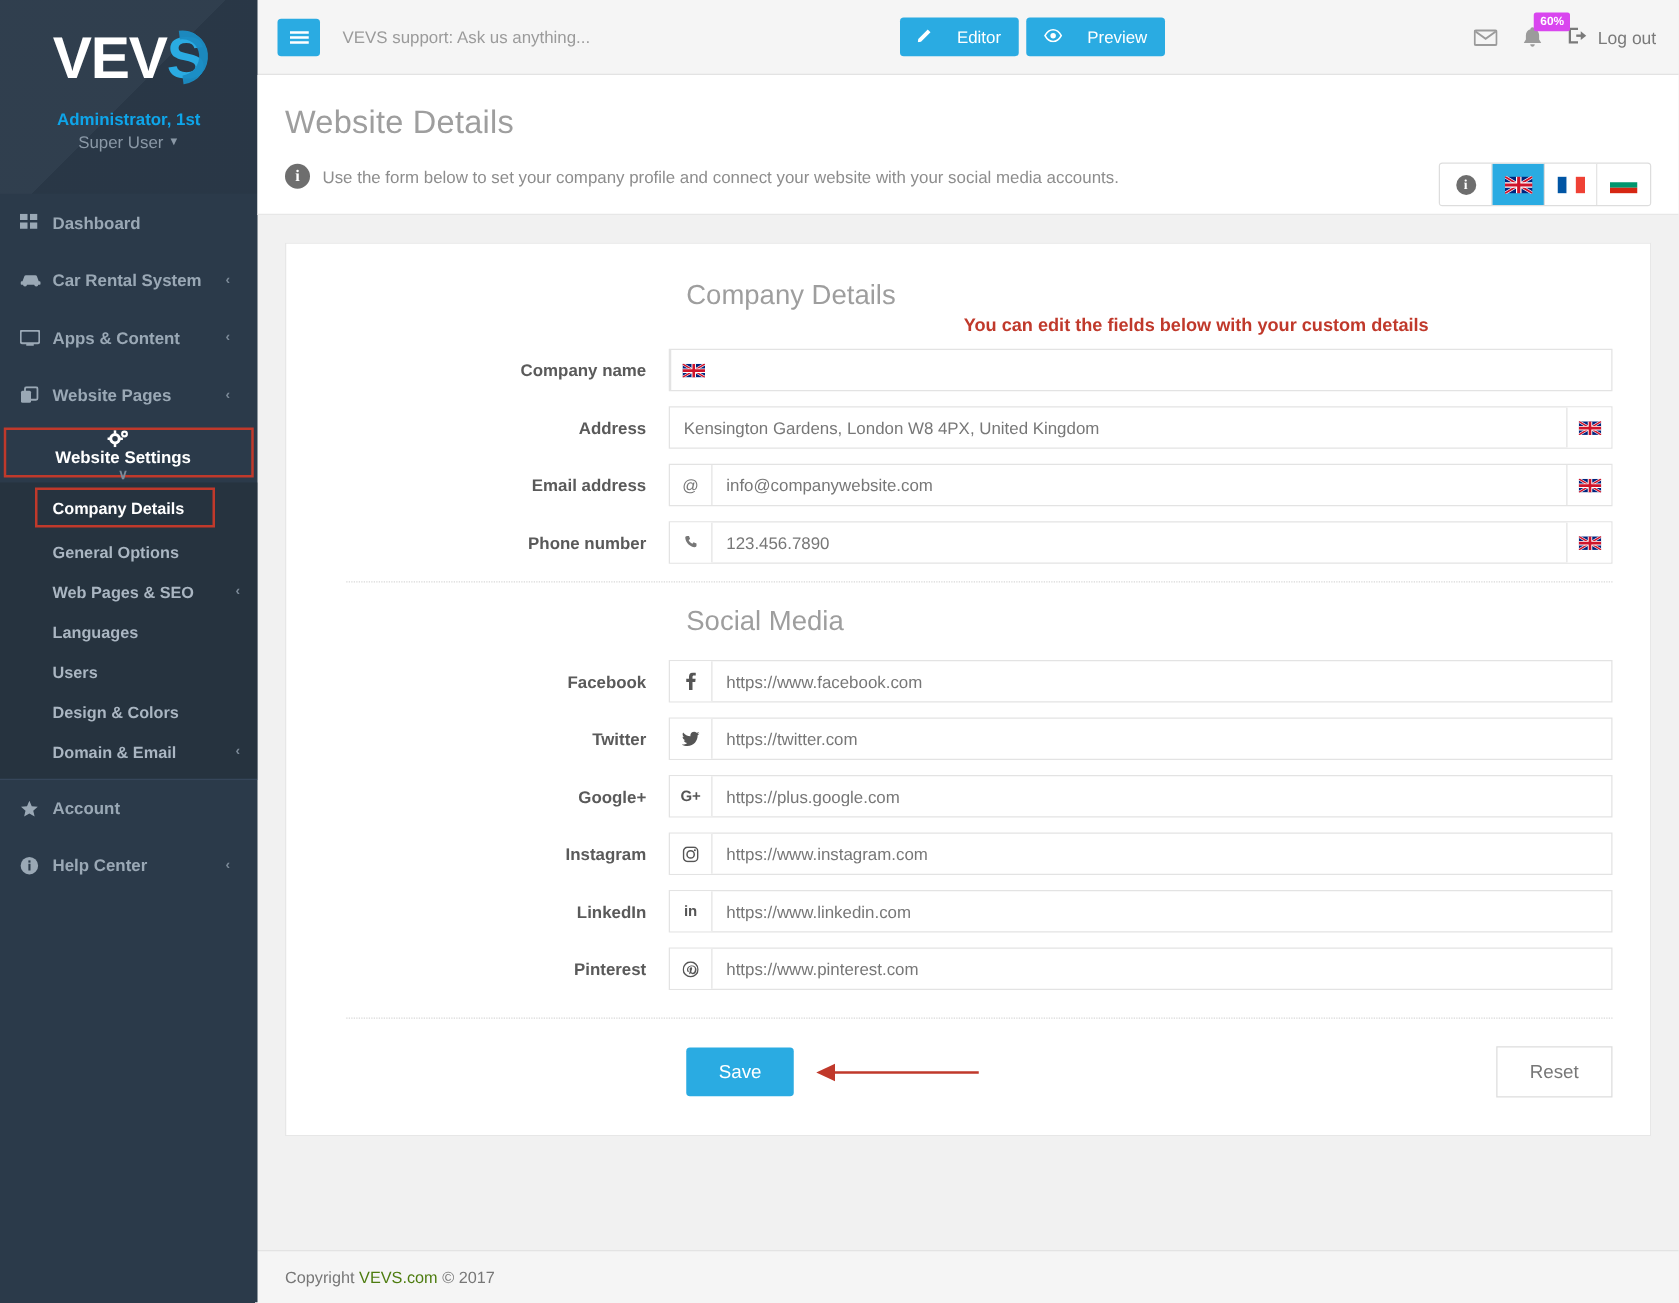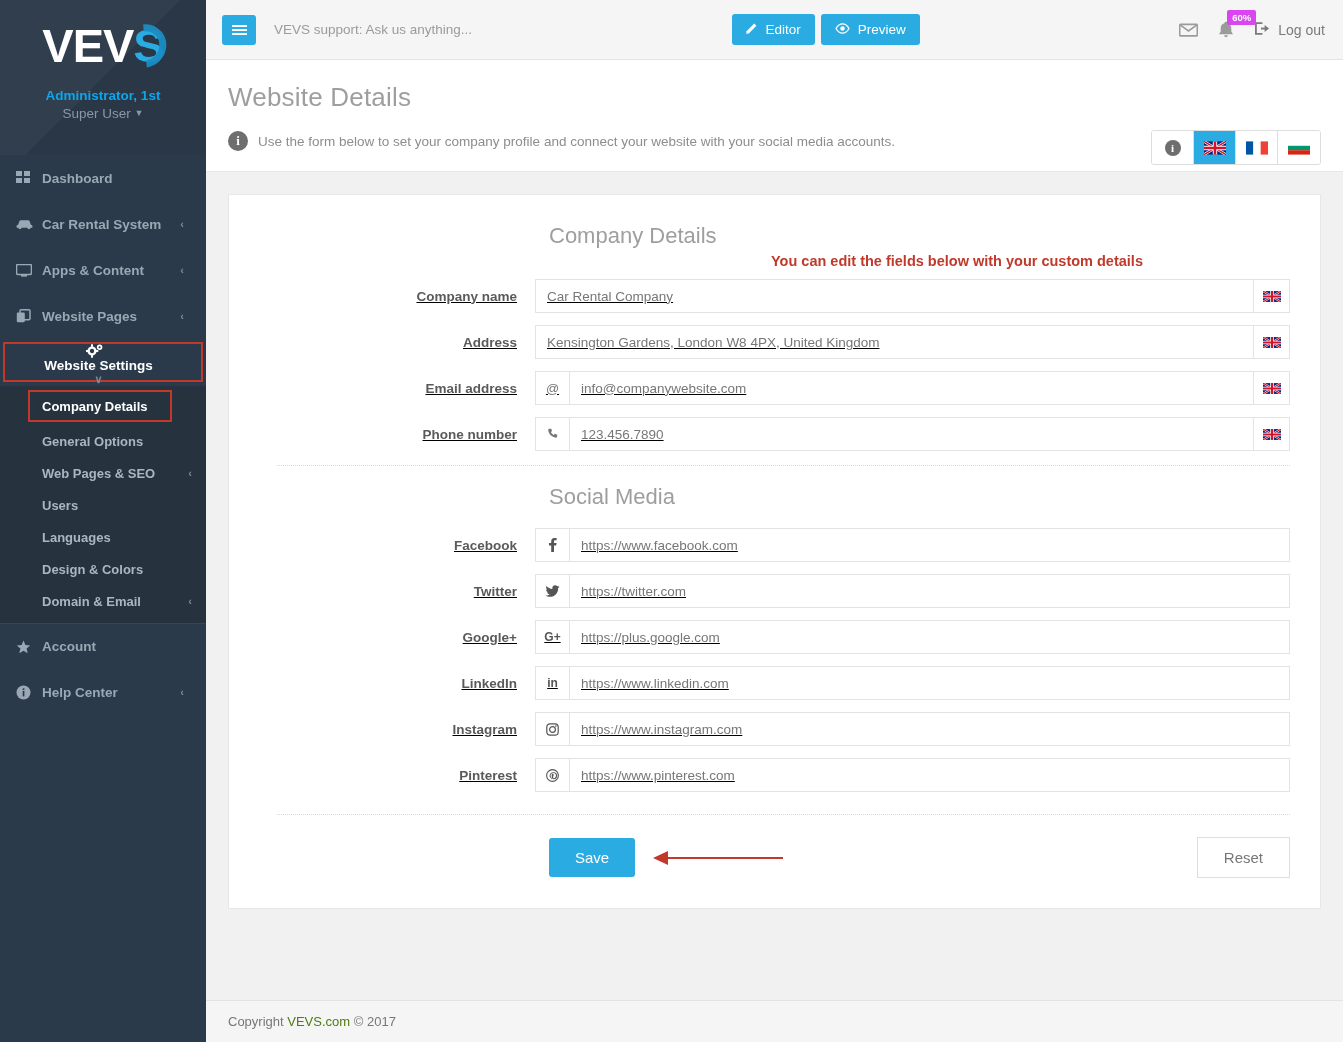--- a/index.html
+++ b/index.html
@@ -85,21 +85,21 @@
   .burger {
     width: 34px; height: 30px; background: #2aabe2; border-radius: 3px;
     display: flex; align-items: center; justify-content: center; cursor: pointer;
   }
   .burger span { display:block; width:15px; height:2px; background:#fff; margin:2px 0; }
   .support-text { color: #9b9b9b; font-size: 13.5px; margin-left: 18px; }
   .top-mid { margin-left: auto; display: flex; gap: 6px; }
   .btn-blue {
     background: #2aabe2; color: #fff; border: none; border-radius: 3px;
     font-size: 13.5px; padding: 8px 14px; cursor: pointer;
-    font-family: "Liberation Sans", sans-serif; display:flex; align-items:center; gap:8px;
+    font-family: "Liberation Sans", sans-serif; display:flex; align-items:center; gap:20px;
   }
   .top-right { margin-left: auto; display: flex; align-items: center; gap: 20px; }
   .ic-grey { color: #9b9b9b; display:inline-flex; cursor:pointer; }
   .bell-wrap { position: relative; display:inline-flex; }
   .badge {
     position: absolute; left: 9px; top: -11px;
     background: #d946ef; color: #fff; font-size: 9.5px; font-weight: bold;
     padding: 2px 5px; border-radius: 2px; line-height: 11px;
   }
   .logout { color: #7a7a7a; font-size: 14px; display:flex; align-items:center; gap:8px; cursor:pointer;}
@@ -124,21 +124,21 @@
 
   
   .content { flex:1; padding: 22px; overflow:hidden;}
   .card { background: #fff; border:1px solid #e7e7e7; padding: 28px 30px 30px 30px; }
 
   .section-title { font-size: 22px; color: #9e9e9e; font-weight: normal; margin-left: 290px; margin-bottom: 8px;}
   .hint-red {
     color: #c0392b; font-size: 14.5px; font-weight: bold;
     margin-left: 512px; margin-top: -4px; margin-bottom: 10px;
   }
-  .form-row { display: flex; align-items: center; margin-bottom: 12px; text-decoration: underline; }
+  .form-row { display: flex; align-items: center; margin-bottom: 12px; }
   .form-label {
     width: 276px; text-align: right; padding-right: 18px;
     font-size: 13.5px; color: #5a5a5a; font-weight: bold;
   }
   .input-group { flex: 1; display: flex; border: 1px solid #e3e3e3; background:#fff; height:34px;}
   .addon {
     width: 34px; border-right: 1px solid #e3e3e3; display: flex;
     align-items: center; justify-content: center; color: #777; font-size: 13px;
     background:#fff; flex:none;
   }
@@ -267,24 +267,24 @@
         <span>Company Details</span>
       </li>
       <li class="sub-item">
         <span>General Options</span>
       </li>
       <li class="sub-item">
         <span>Web Pages &amp; SEO</span>
         <span class="sarr">‹</span>
       </li>
       <li class="sub-item">
+        <span>Languages</span>
+      </li>
+      <li class="sub-item">
         <span>Users</span>
-      </li>
-      <li class="sub-item">
-        <span>Languages</span>
       </li>
       <li class="sub-item">
         <span>Design &amp; Colors</span>
       </li>
       <li class="sub-item">
         <span>Domain &amp; Email</span>
         <span class="sarr">‹</span>
       </li>
     </ul>
 
@@ -412,21 +412,20 @@
 
     <div class="content">
       <div class="card">
 
         <h2 class="section-title">Company Details</h2>
         <div class="hint-red">You can edit the fields below with your custom details</div>
 
         <div class="form-row">
           <div class="form-label">Company name</div>
           <div class="input-group">
-            <input class="inp" value="Car Rental Company" style="">
             <div class="flag-addon">
               <svg class="flag" style="width:18px;height:11px" viewBox="0 0 60 36">
                 <rect width="60" height="36" fill="#00247d"></rect>
                   <path d="M0,0 L60,36 M60,0 L0,36" stroke="#fff" stroke-width="7"></path>
                   <path d="M0,0 L60,36 M60,0 L0,36" stroke="#cf142b" stroke-width="4"></path>
                   <path d="M30,0 L30,36 M0,18 L60,18" stroke="#fff" stroke-width="12"></path>
                   <path d="M30,0 L30,36 M0,18 L60,18" stroke="#cf142b" stroke-width="7"></path>
               </svg>
             </div>
           </div>
@@ -518,44 +517,44 @@
           <div class="form-label">Google+</div>
           <div class="input-group">
             <div class="addon" style="font-size:12px;font-weight:bold;color:#555;">
               <span>G+</span>
             </div>
             <input class="inp" value="https://plus.google.com" style="">
           </div>
         </div>
 
         <div class="form-row">
-          <div class="form-label">LinkedIn</div>
-          <div class="input-group">
-            <div class="addon" style="font-size:12px;font-weight:bold;color:#555;">
-              <span>in</span>
-            </div>
-            <input class="inp" value="https://www.linkedin.com" style="">
-          </div>
-        </div>
-
-        <div class="form-row">
           <div class="form-label">Instagram</div>
           <div class="input-group">
             <div class="addon">
               <svg width="13" height="13" viewBox="0 0 13 13">
                   <rect x="0.8" y="0.8" width="11.4" height="11.4" rx="3.2" fill="none" stroke="#555" stroke-width="1.2"></rect>
                   <circle cx="6.5" cy="6.5" r="2.9" fill="none" stroke="#555" stroke-width="1.2"></circle>
                   <circle cx="9.9" cy="3.1" r="0.8" fill="#555"></circle>
                 </svg>
             </div>
             <input class="inp" value="https://www.instagram.com" style="">
           </div>
         </div>
 
         <div class="form-row">
+          <div class="form-label">LinkedIn</div>
+          <div class="input-group">
+            <div class="addon" style="font-size:12px;font-weight:bold;color:#555;">
+              <span>in</span>
+            </div>
+            <input class="inp" value="https://www.linkedin.com" style="">
+          </div>
+        </div>
+
+        <div class="form-row">
           <div class="form-label">Pinterest</div>
           <div class="input-group">
             <div class="addon">
               <svg width="13" height="13" viewBox="0 0 13 13">
                   <circle cx="6.5" cy="6.5" r="5.9" fill="none" stroke="#555" stroke-width="1.1"></circle>
                   <path d="M5.2 10.3 C5.5 9.1 5.9 7.3 5.9 7.3 C5.75 7 5.7 6.6 5.7 6.3 C5.7 5.4 6.2 4.8 6.9 4.8 C7.45 4.8 7.7 5.2 7.7 5.7 C7.7 6.3 7.3 7.2 7.1 8 C6.95 8.65 7.4 9.2 8.05 9.2 C9.2 9.2 9.95 7.8 9.95 6.2 C9.95 4.9 9.05 3.9 7.45 3.9 C5.65 3.9 4.55 5.2 4.55 6.6 C4.55 7.1 4.7 7.45 4.95 7.7 C5.05 7.85 5.07 7.9 5.03 8.07 C5.0 8.2 4.95 8.4 4.92 8.5 C4.88 8.68 4.75 8.75 4.58 8.67 C3.9 8.38 3.6 7.6 3.6 6.7 C3.6 5.15 4.9 3.3 7.6 3.3 C9.75 3.3 11.2 4.85 11.2 6.5 C11.2 8.7 9.95 10.3 8.1 10.3 C7.5 10.3 6.9 9.97 6.7 9.6 Z" fill="#555"></path>
                 </svg>
             </div>
             <input class="inp" value="https://www.pinterest.com" style="">
           </div>

